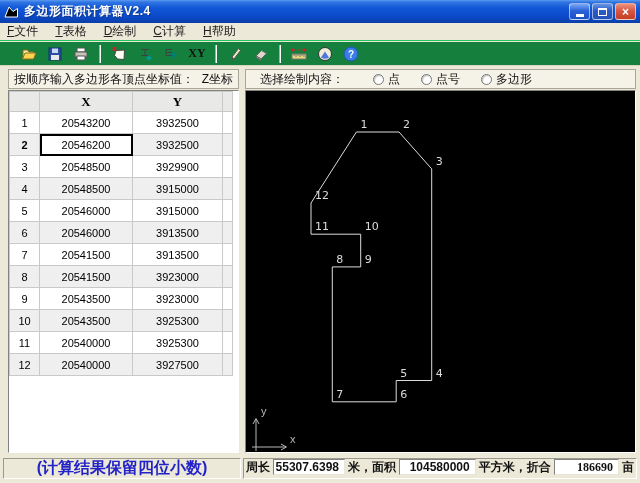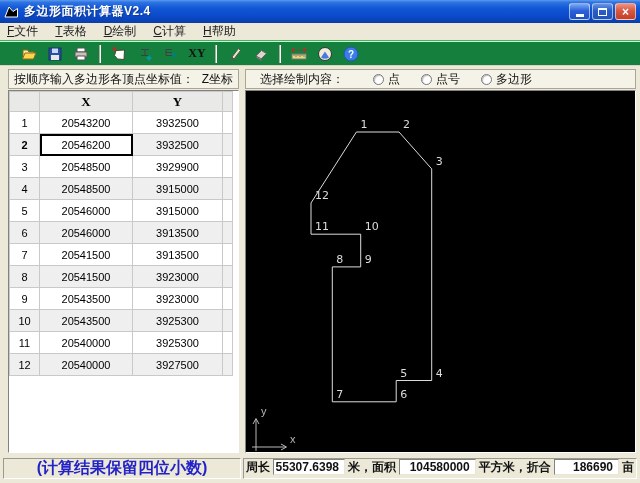--- a/index.html
+++ b/index.html
@@ -67,21 +67,21 @@
   
   .status-left { position:absolute; left:3px; top:458px; width:238px; height:21px;
     border:1px solid; border-color:#9C9A8C #FFF #FFF #9C9A8C; display:flex; align-items:center;
     justify-content:center; color:#2222C8; font-size:16px; font-weight:bold; }
   .status-right { position:absolute; left:243px; top:458px; right:3px; height:21px;
     border:1px solid; border-color:#9C9A8C #FFF #FFF #9C9A8C; display:flex; align-items:flex-start;
     font-size:12px; font-weight:bold; color:#111; padding:0 2px; gap:3px; white-space:nowrap; }
   .field { background:#fff; border:1px solid; border-color:#848280 #E8E4D8 #E8E4D8 #848280;
     height:16px; display:flex; align-items:center; justify-content:flex-end; padding:0 5px;
     font-weight:bold; font-size:12px; }
-  .f1 { width:72px;padding-left:46px; } .f2 { width:80px; } .f3 { width:68px; }
+  .f1 { width:72px;padding-left:46px; } .f2 { width:80px; } .f3 { width:68px;font-family:Liberation Serif, serif; }
 </style>
 </head>
 <body>
 
 <div class="window">
 
   <div class="titlebar">
     <svg width="15" height="15" viewBox="0 0 15 15">
       <path d="M1 13 L5 3 L9 7.5 L13.5 4.5 L13.5 13 Z" fill="#000" stroke="#fff" stroke-width="1"></path>
     </svg>

